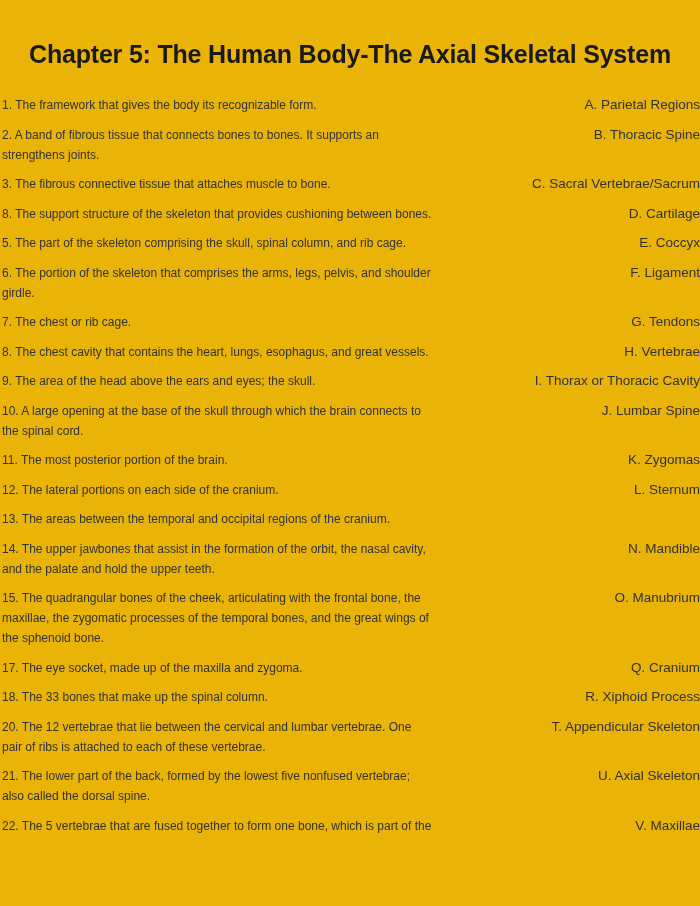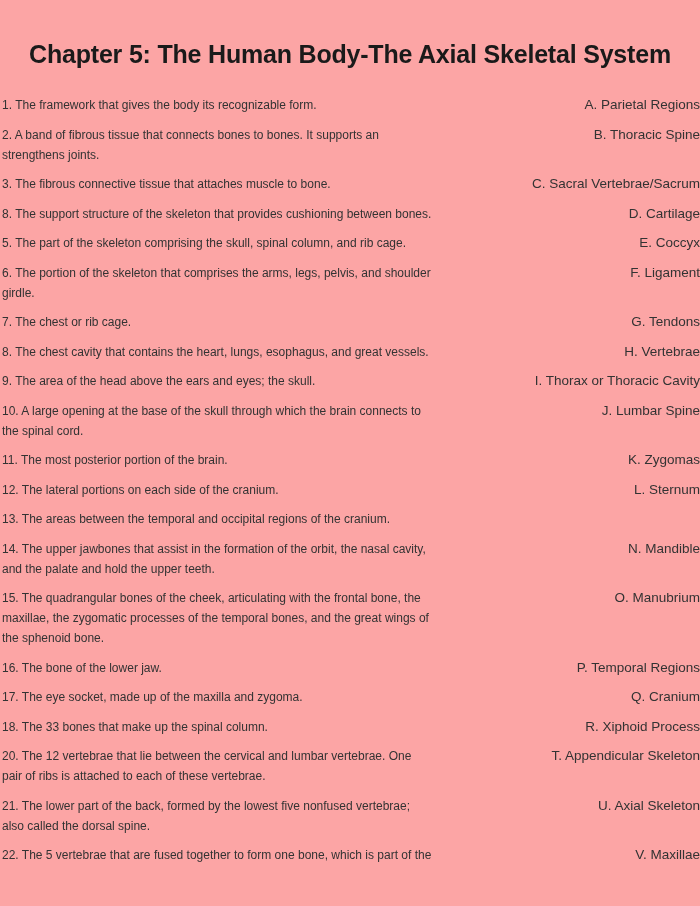--- a/index.html
+++ b/index.html
@@ -4,21 +4,21 @@
 <style>
   html, body {
     margin: 0;
     padding: 0;
     background: #ffffff;
   }
   .page {
     position: relative;
     width: 700px;
     height: 906px;
-    background: #fca5a5;
+    background: #eab308;
     overflow: hidden;
     font-family: "Liberation Sans", sans-serif;
   }
   .title {
     position: absolute;
     top: 40px;
     left: 0;
     width: 700px;
     margin: 0;
     text-align: center;
@@ -121,24 +121,20 @@
 and the palate and hold the upper teeth.</div>
       <div class="a">N. Mandible</div>
     </div>
     <div class="row">
       <div class="q">15. The quadrangular bones of the cheek, articulating with the frontal bone, the
 maxillae, the zygomatic processes of the temporal bones, and the great wings of
 the sphenoid bone.</div>
       <div class="a">O. Manubrium</div>
     </div>
     <div class="row">
-      <div class="q">16. The bone of the lower jaw.</div>
-      <div class="a">P. Temporal Regions</div>
-    </div>
-    <div class="row">
       <div class="q">17. The eye socket, made up of the maxilla and zygoma.</div>
       <div class="a">Q. Cranium</div>
     </div>
     <div class="row">
       <div class="q">18. The 33 bones that make up the spinal column.</div>
       <div class="a">R. Xiphoid Process</div>
     </div>
     <div class="row">
       <div class="q">20. The 12 vertebrae that lie between the cervical and lumbar vertebrae. One
 pair of ribs is attached to each of these vertebrae.</div>

